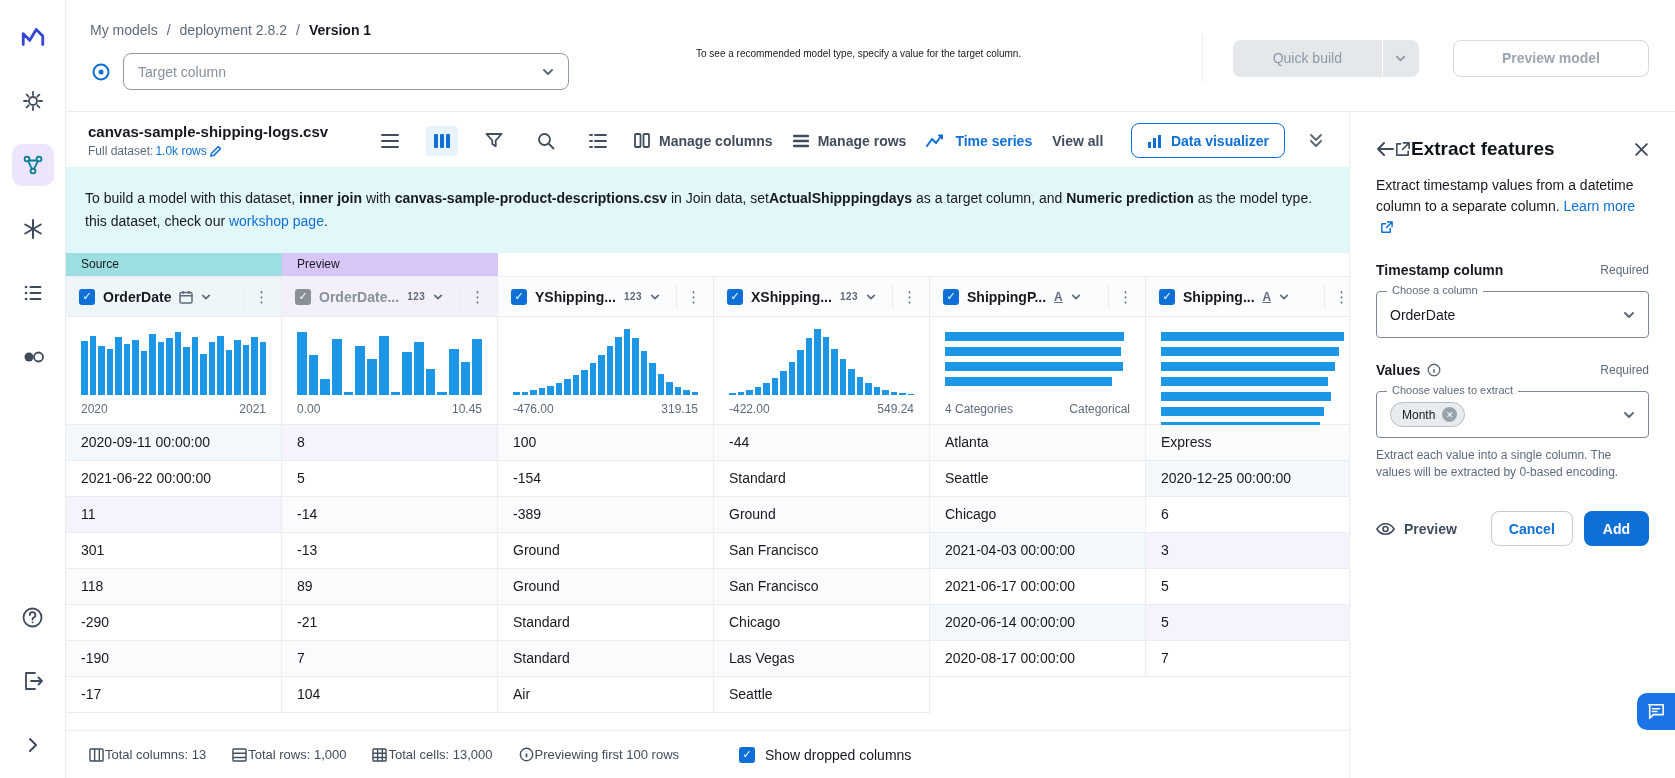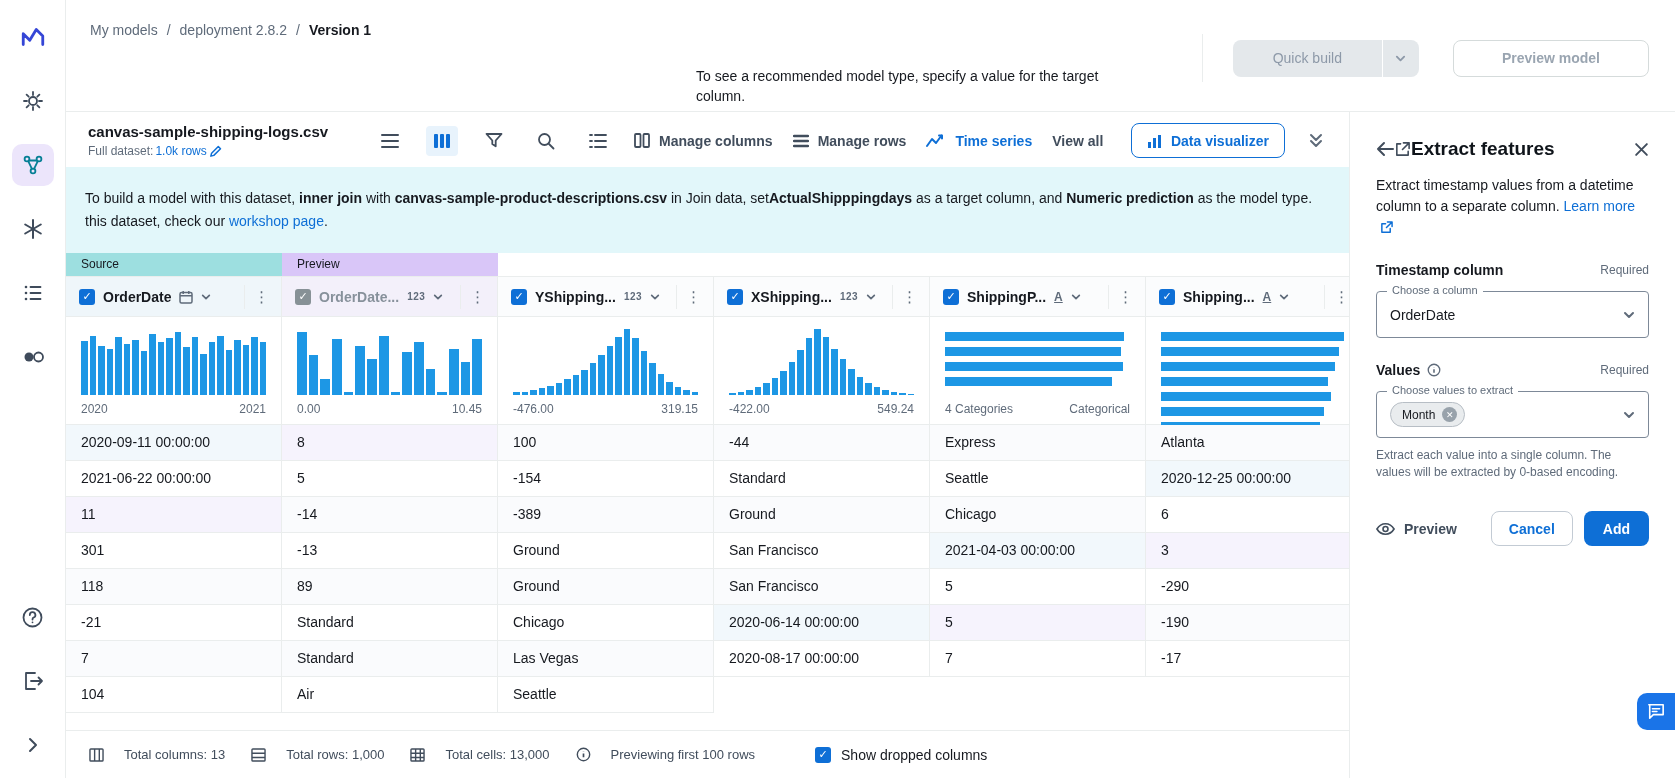--- a/index.html
+++ b/index.html
@@ -39,21 +39,21 @@
   .main { flex: 1; display: flex; flex-direction: column; min-width: 0; }
   .topbar { height: 112px; flex: none; border-bottom: 1px solid var(--border); position: relative; padding: 22px 0 0 24px; }
   .breadcrumb { display: flex; gap: 9px; font-size: 14px; color: var(--gray-text); align-items: center; }
   .crumb-current { color: #16191f; font-weight: 700; }
   .target-row { margin-top: 15px; display: flex; align-items: center; gap: 11px; }
   .target-select {
     width: 446px; height: 37px; border: 1px solid #8d99a8; border-radius: 8px;
     display: flex; align-items: center; justify-content: space-between;
     padding: 0 14px; font-size: 14px; color: #87919b; background: #fff; cursor: pointer;
   }
-  .hint { position: absolute; left: 630px; top: 66px; font-size: 14px; color: #16191f; max-width: 450px; line-height: 20px; }
+  .hint { position: absolute; left: 630px; top: 44px; font-size: 10px; color: #16191f; max-width: 450px; line-height: 20px; }
   .topbar-actions {
     position: absolute; right: 26px; top: 34px; height: 48px;
     display: flex; align-items: center; gap: 34px;
     border-left: 1px solid var(--border); padding-left: 30px;
   }
   .btn-group { display: flex; }
   .btn-quick {
     height: 37px; padding: 0 40px; background: #e4e8eb; color: #8d99a8;
     font-size: 14px; font-weight: 400; border: none; border-radius: 8px 0 0 8px;
     display: flex; align-items: center; font-family: inherit;
@@ -135,21 +135,21 @@
   }
   .cell.alt { background: #fafbfd; }
   .cell.alt.c0 { background: #f2f8fc; }
   .cell.alt.c1 { background: #f6f3fd; }
 
   
   .dfooter {
     margin-top: auto; flex: none; height: 48px; border-top: 1px solid var(--border);
     display: flex; align-items: center; gap: 26px; padding: 0 23px; font-size: 13px; color: #414d5c;
   }
-  .dfooter .fitem { display: flex; align-items: center; gap: 20px; white-space: nowrap; }
+  .dfooter .fitem { display: flex; align-items: center; gap: 1px; white-space: nowrap; }
   .show-dropped { margin-left: 34px; display: flex; align-items: center; gap: 10px; font-size: 14px; color: #16191f; cursor: pointer; }
 
   
   .panel {
     width: 326px; flex: none; border-left: 1px solid var(--border); background: #fff;
     padding: 26px 26px 0; display: flex; flex-direction: column; font-size: 14px;
   }
   .panel-header { display: flex; align-items: center; }
   .panel-title { font-size: 19px; font-weight: 700; color: #0f141a; }
   .close-btn { margin-left: auto; color: #414d5c; cursor: pointer; }
@@ -255,20 +255,34 @@
 
   <div class="main">
 
     <header class="topbar">
       <div class="breadcrumb">
         <span class="link-crumb">My models</span>
         <span>/</span>
         <span>deployment 2.8.2</span>
         <span>/</span>
         <span class="crumb-current">Version 1</span>
+      </div>
+      <div class="target-row">
+        <span>
+          <svg width="22" height="22" viewBox="0 0 22 22" fill="none" stroke="#0e6fd6" stroke-width="2">
+              <circle cx="11" cy="11" r="7.5"></circle>
+              <circle cx="11" cy="11" r="2.5" fill="#0e6fd6" stroke="none"></circle>
+            </svg>
+        </span>
+        <div class="target-select">
+          <span>Target column</span>
+          <svg width="12" height="12" viewBox="0 0 12 12" fill="none" stroke="#5f6b7a" stroke-width="2" stroke-linecap="round" stroke-linejoin="round">
+              <path d="M2 4l4 4 4-4"></path>
+            </svg>
+        </div>
       </div>
       <div class="hint">To see a recommended model type, specify a value for the target column.</div>
       <div class="topbar-actions">
         <div class="btn-group">
           <button class="btn-quick">Quick build</button>
           <span class="btn-quick-caret">
             <svg width="11" height="11" viewBox="0 0 12 12" fill="none" stroke="currentColor" stroke-width="2" stroke-linecap="round" stroke-linejoin="round">
                 <path d="M2 4l4 4 4-4"></path>
               </svg>
           </span>
@@ -586,22 +600,22 @@
               <div class="hist-labels">
                   <span>8 Categories</span>
                   <span>Categorical</span>
                 </div>
             </div>
 
           <div class="cell c0 alt">2020-09-11 00:00:00</div>
               <div class="cell c1 alt">8</div>
               <div class="cell c2 alt">100</div>
               <div class="cell c3 alt">-44</div>
+              <div class="cell c5 alt">Atlanta</div>
               <div class="cell c4 alt">Express</div>
-              <div class="cell c5 alt">Atlanta</div>
               <div class="cell c0">2021-06-22 00:00:00</div>
               <div class="cell c1">5</div>
               <div class="cell c3">-154</div>
               <div class="cell c4">Standard</div>
               <div class="cell c5">Seattle</div>
               <div class="cell c0 alt">2020-12-25 00:00:00</div>
               <div class="cell c1 alt">11</div>
               <div class="cell c2 alt">-14</div>
               <div class="cell c3 alt">-389</div>
               <div class="cell c4 alt">Ground</div>
@@ -610,20 +624,21 @@
               <div class="cell c2">301</div>
               <div class="cell c3">-13</div>
               <div class="cell c4">Ground</div>
               <div class="cell c5">San Francisco</div>
               <div class="cell c0 alt">2021-04-03 00:00:00</div>
               <div class="cell c1 alt">3</div>
               <div class="cell c2 alt">118</div>
               <div class="cell c3 alt">89</div>
               <div class="cell c4 alt">Ground</div>
               <div class="cell c5 alt">San Francisco</div>
+              <div class="cell c0">2021-06-17 00:00:00</div>
               <div class="cell c1">5</div>
               <div class="cell c2">-290</div>
               <div class="cell c3">-21</div>
               <div class="cell c4">Standard</div>
               <div class="cell c5">Chicago</div>
               <div class="cell c0 alt">2020-06-14 00:00:00</div>
               <div class="cell c1 alt">5</div>
               <div class="cell c2 alt">-190</div>
               <div class="cell c3 alt">7</div>
               <div class="cell c4 alt">Standard</div>

